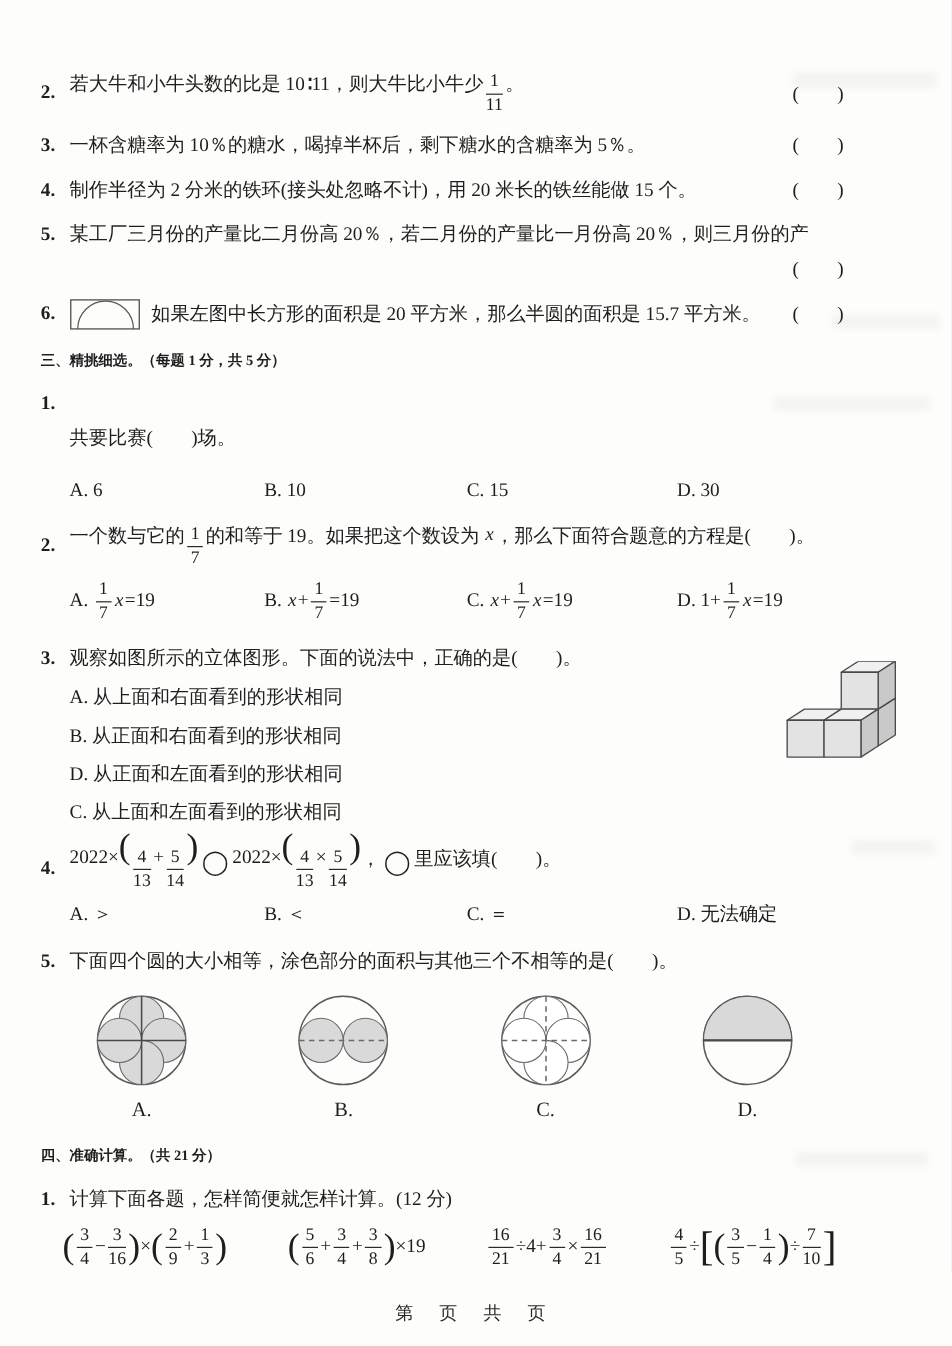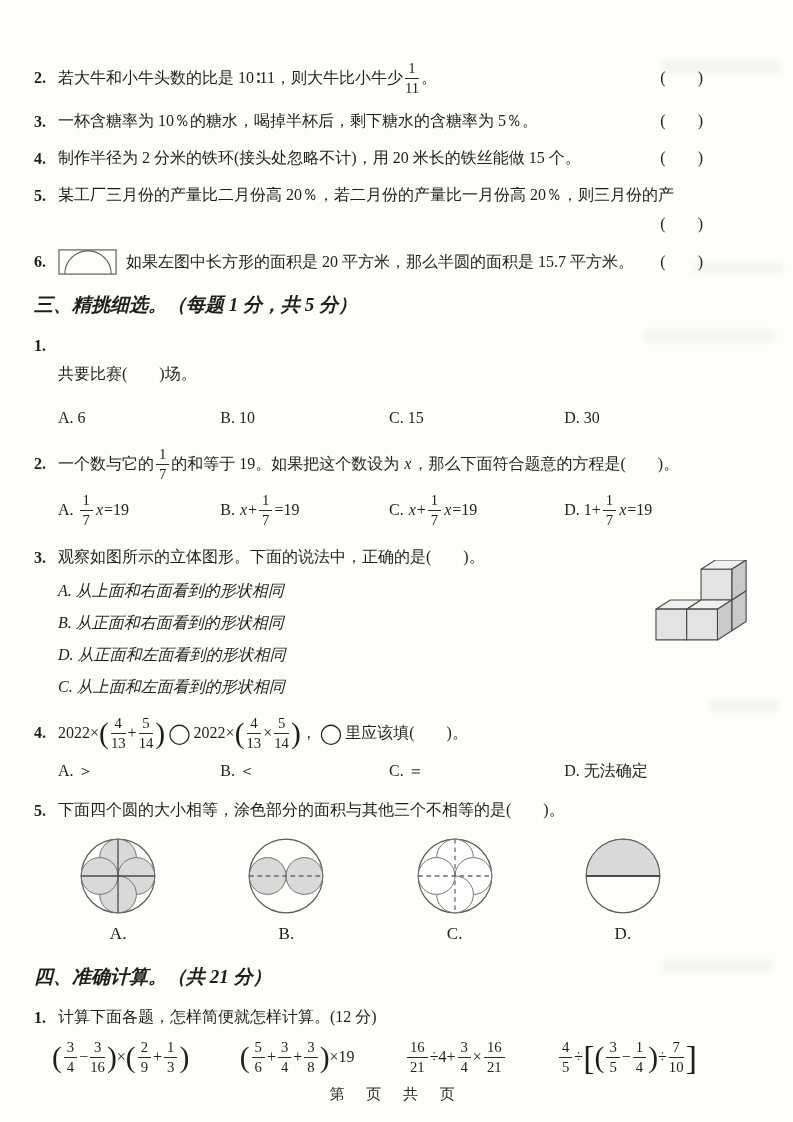--- a/index.html
+++ b/index.html
@@ -15,42 +15,42 @@
     overflow: hidden;
   }
   .content { padding: 58px 86px 0 34px; }
 
   
   .qrow { display:flex; align-items:center; margin-bottom:10px; min-height:27px; }
   .qrow.tall { min-height:40px; }
   .qno { font-weight:bold; width:24px; flex-shrink:0; }
   .indent { padding-left:24px; }
   .ans { margin-left:auto; padding-right:4px; white-space:pre; }
-  .stem-line { flex:1 1 auto; display:flex; align-items:center; flex-wrap:wrap; }
+  .stem-line { flex:1 1 auto; display:flex; flex-wrap:wrap; }
 
   
   .mline span { white-space:pre-wrap; }
   .frac { display:inline-flex; flex-direction:column; text-align:center;
           vertical-align:middle; margin:0 2px; line-height:1.15; font-size:0.92em; }
   .frac .num { display:block; padding:0 3px 1px; border-bottom:1.4px solid #2a2a2a; }
   .frac .den { display:block; padding-top:1px; }
   .tok-bp  { font-size:1.85em; font-weight:400; line-height:0; vertical-align:-0.08em; }
   .tok-bb  { font-size:2.15em; font-weight:400; line-height:0; vertical-align:-0.1em; }
   .tok-var { font-style:italic; padding:0 1px; }
   .tok-circ{ font-size:1.25em; vertical-align:-0.05em; padding:0 3px; }
 
   
-  .sec-title { font-weight:bold; font-size:19px; margin:16px 0 14px;font-style:italic; }
+  .sec-title { font-weight:bold; font-size:12px; margin:16px 0 14px; }
 
   
   .opts  { display:grid; grid-template-columns:25% 26% 27% 22%; padding-left:24px;
            margin:4px 0 12px; align-items:center; min-height:28px; }
   .opts.mathy { min-height:44px; }
   .opt { display:flex; align-items:center; }
-  .opts-list { padding-left:24px;font-style:italic; }
+  .opts-list { padding-left:24px; }
   .opts-list .opt-line { line-height:2.0; }
 
   
   .q3-wrap { position:relative; }
   .cube-fig { position:absolute; right:-44px; top:16px; }
 
   
   .circles { display:grid; grid-template-columns:repeat(4,1fr); margin-top:6px; }
   .circ-cell { display:flex; flex-direction:column; align-items:center; }
   .circ-label { margin-top:2px; font-size:17px; }

